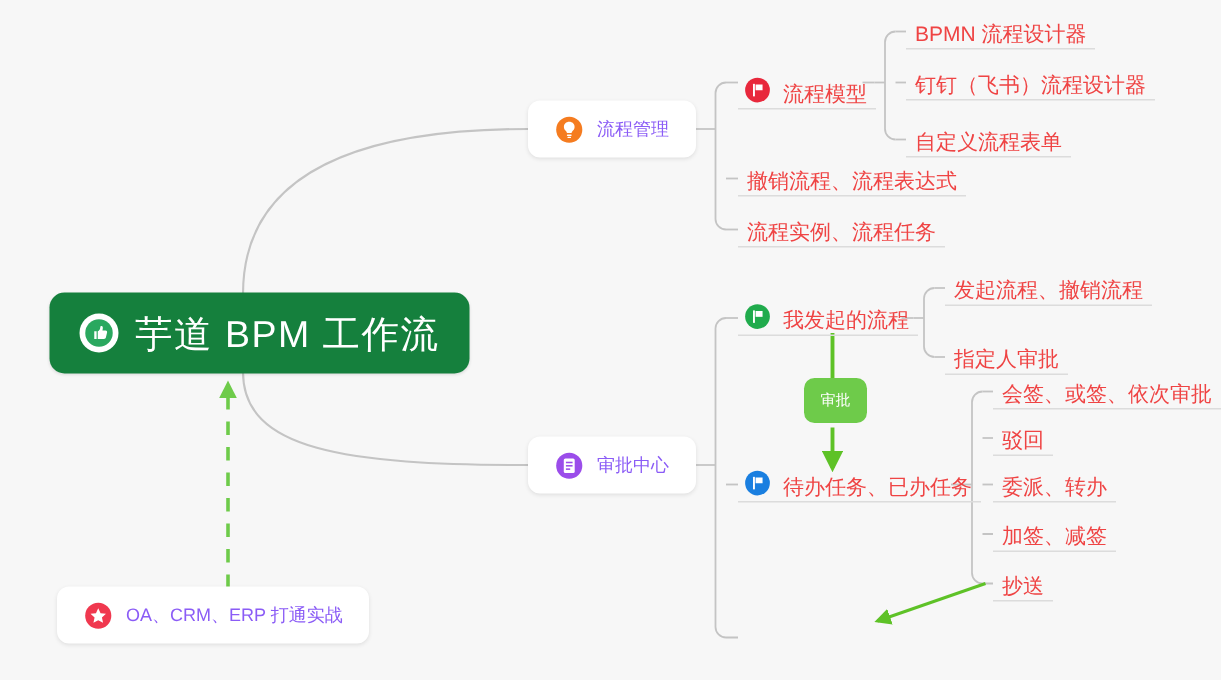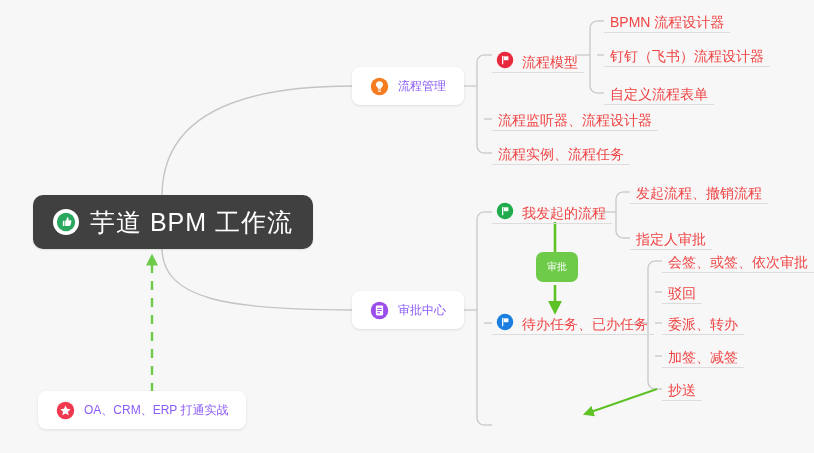--- a/index.html
+++ b/index.html
@@ -34,21 +34,21 @@
   .node {
     position: absolute;
     box-sizing: border-box;
     display: flex;
     align-items: center;
     white-space: nowrap;
   }
 
   
   .root-node {
-    background: #404040;
+    background: #15803d;
     border-radius: 10px;
     padding: 0 20px;
     height: 54px;
     box-shadow: 0 1px 2px rgba(0,0,0,0.10);
   }
   .root-label {
     color: #ffffff;
     font-size: 25px;
     letter-spacing: 1px;
     margin-left: 11px;
@@ -204,21 +204,21 @@
       <svg width="18" height="18" viewBox="0 0 24 24">
         <circle cx="12" cy="12" r="11" fill="#e8283c"></circle>
         <rect x="8" y="6.4" width="1.7" height="11.4" rx="0.6" fill="#ffffff"></rect>
         <path d="M10.3 7.1 h6.2 v5.2 h-6.2 z" fill="#ffffff"></path>
       </svg>
     </span>
     <span class="leaf-text">流程模型</span>
   </div>
 
   <div class="node leaf-node" style="left:492px; top:107px;">
-    <span class="leaf-text">流程监听器、流程设计器</span>
+    <span class="leaf-text">撤销流程、流程表达式</span>
   </div>
 
   <div class="node leaf-node" style="left:492px; top:141px;">
     <span class="leaf-text">流程实例、流程任务</span>
   </div>
 
   <div class="node leaf-node" style="left:604px; top:9px;">
     <span class="leaf-text">BPMN 流程设计器</span>
   </div>
   <div class="node leaf-node" style="left:604px; top:43px;">

